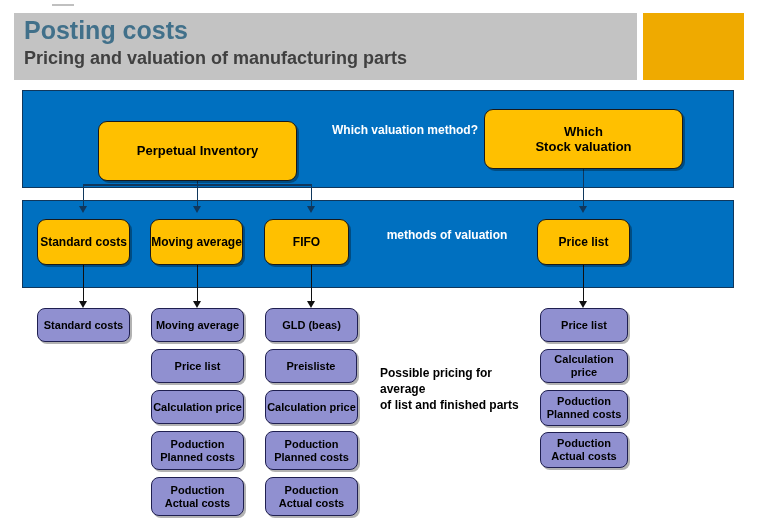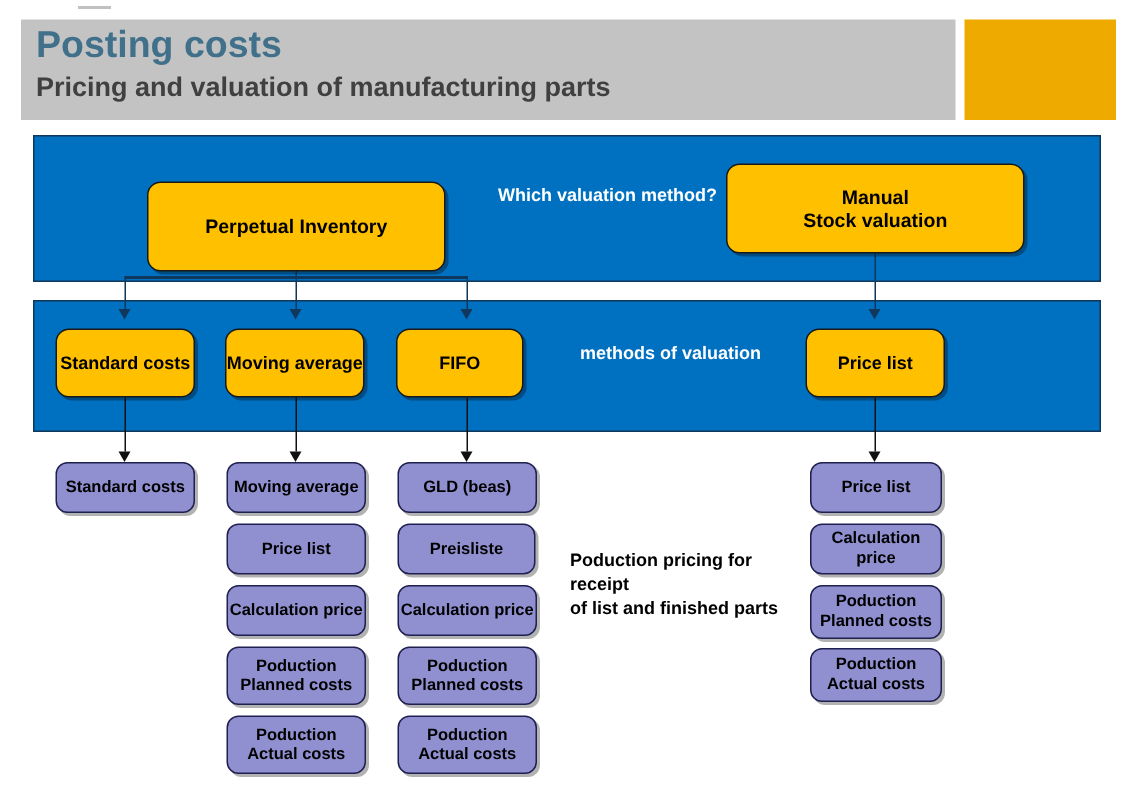--- a/index.html
+++ b/index.html
@@ -163,21 +163,21 @@
 
   <div class="box amber big" style="left:98px; top:109px; width:199px; height:60px;margin-top:12px;">
     <span>Perpetual Inventory</span>
   </div>
 
   <div class="blue-label" style="left:318px; top:123px; width:174px;">
     <span>Which valuation method?</span>
   </div>
 
   <div class="box amber big" style="left:484px; top:109px; width:199px; height:60px; flex-direction:column;">
-    <span>Manual</span>
+    <span>Which</span>
     <span>Stock valuation</span>
   </div>
 
   <div class="vline" style="left:196.5px; top:169px; height:15px;"></div>
   <div class="hline" style="left:83px;   top:184px; width:229px;"></div>
   <div class="vline" style="left:82.5px;  top:184px; height:22px;"></div>
   <div class="vline" style="left:196.5px; top:184px; height:22px;"></div>
   <div class="vline" style="left:310.5px; top:184px; height:22px;"></div>
   <div class="arrow" style="left:78.5px;  top:206px;"></div>
   <div class="arrow" style="left:192.5px; top:206px;"></div>
@@ -251,21 +251,21 @@
   <div class="box purple" style="left:265px; top:431px; width:93px; height:39px; flex-direction:column;">
     <span>Poduction</span>
     <span>Planned costs</span>
   </div>
   <div class="box purple" style="left:265px; top:477px; width:93px; height:39px; flex-direction:column;">
     <span>Poduction</span>
     <span>Actual costs</span>
   </div>
 
   <div class="black-label" style="left:380px; top:365px; width:150px;">
-    <div>Poduction pricing for receipt</div>
+    <div>Possible pricing for average</div>
     <div>of  list and finished parts</div>
   </div>
 
   <div class="box purple" style="left:540px; top:308px; width:88px; height:34px;">
     <span>Price list</span>
   </div>
   <div class="box purple" style="left:540px; top:349px; width:88px; height:34px;">
     <span>Calculation price</span>
   </div>
   <div class="box purple" style="left:540px; top:390px; width:88px; height:36px; flex-direction:column;">

